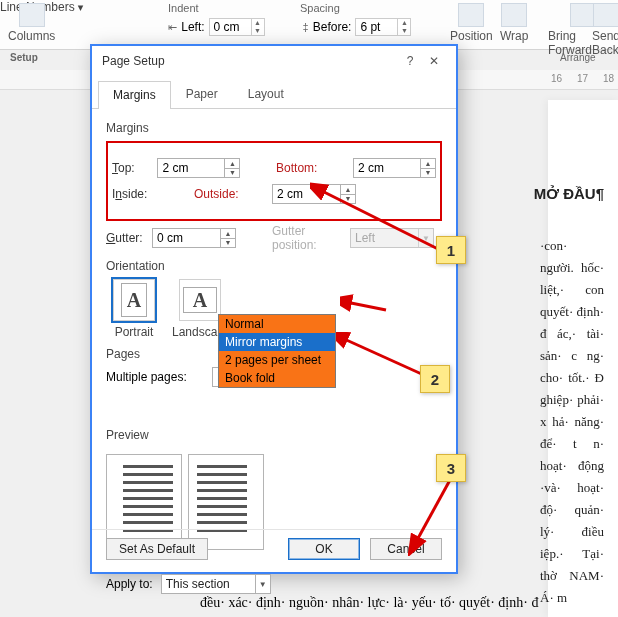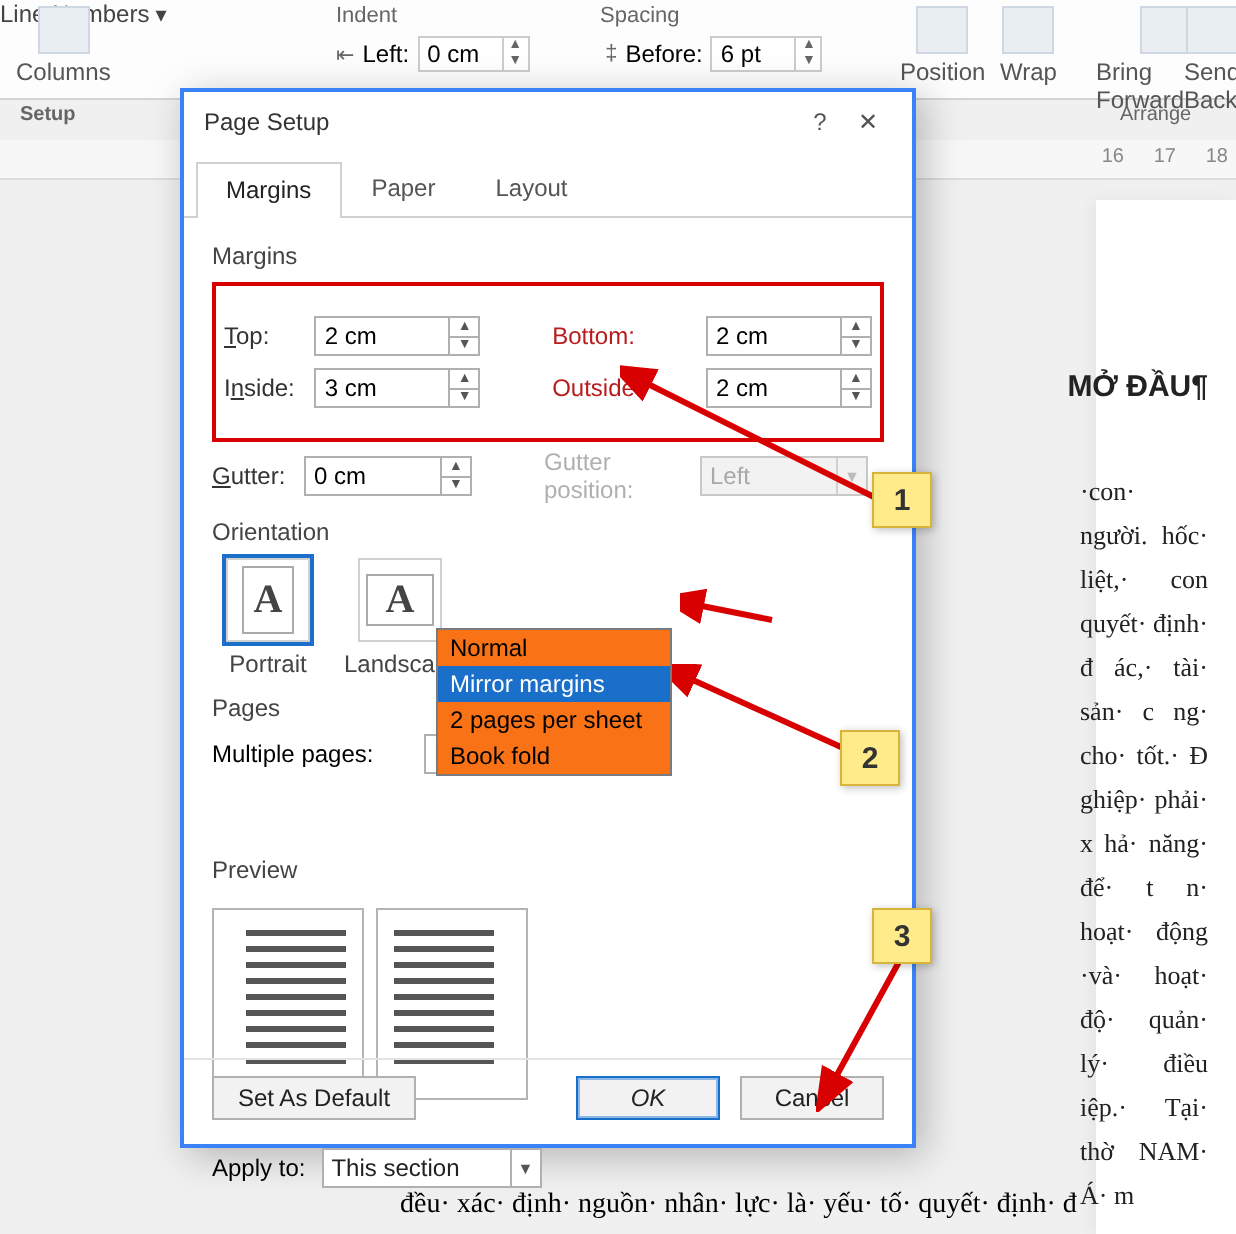--- a/index.html
+++ b/index.html
@@ -85,21 +85,21 @@
   .pvpage.left { padding-left: 16px; padding-right: 8px; }
   .pvpage.right { padding-left: 8px; padding-right: 16px; }
 
   
   .apply-row { display: flex; align-items: center; gap: 8px; margin-top: 24px; }
   .apply-row .sel { width: 110px; font-size: 12px; }
 
   
   .footer { position: absolute; left: 0; right: 0; bottom: 0; padding: 8px 14px 12px; display: flex; align-items: center; border-top: 1px solid #e4e4e4; }
   .btn { height: 22px; padding: 0 12px; border: 1px solid #b0b0b0; background: #f2f2f2; display: inline-flex; align-items: center; justify-content: center; font-size: 12px; color: #222; }
-  .btn.ok { border: 1px solid #1a6fca; box-shadow: 0 0 0 1px #8bb7e6 inset; min-width: 72px; font-style: italic; }
+  .btn.ok { border: 1px solid #1a6fca; box-shadow: 0 0 0 1px #8bb7e6 inset; min-width: 72px; }
   .btn.secondary { min-width: 72px; }
   .footer .gap { flex: 1; }
   .footer .gap2 { width: 10px; }
 
   
   .callout { position: absolute; width: 30px; height: 28px; background: #ffeb8a; border: 1px solid #d9b43a; display: flex; align-items: center; justify-content: center; font-weight: 700; font-size: 15px; color: #333; box-shadow: 1px 1px 4px rgba(0,0,0,.25); z-index: 30; }
   .arrow { position: absolute; z-index: 25; pointer-events: none; }
 </style>
 </head>
 <body>
@@ -196,27 +196,20 @@
         <div class="spin">
             <span>2 cm</span>
             <div class="arrs">
               <div>▲</div>
               <div>▼</div>
             </div>
           </div>
       </div>
       <div class="row">
         <span class="lab">I<span class="u">n</span>side:</span>
-        <div class="spin">
-            <span>3 cm</span>
-            <div class="arrs">
-              <div>▲</div>
-              <div>▼</div>
-            </div>
-          </div>
         <span class="spacer"></span>
         <span class="rlab"><span class="u">O</span>utside:</span>
         <div class="spin">
             <span>2 cm</span>
             <div class="arrs">
               <div>▲</div>
               <div>▼</div>
             </div>
           </div>
       </div>

